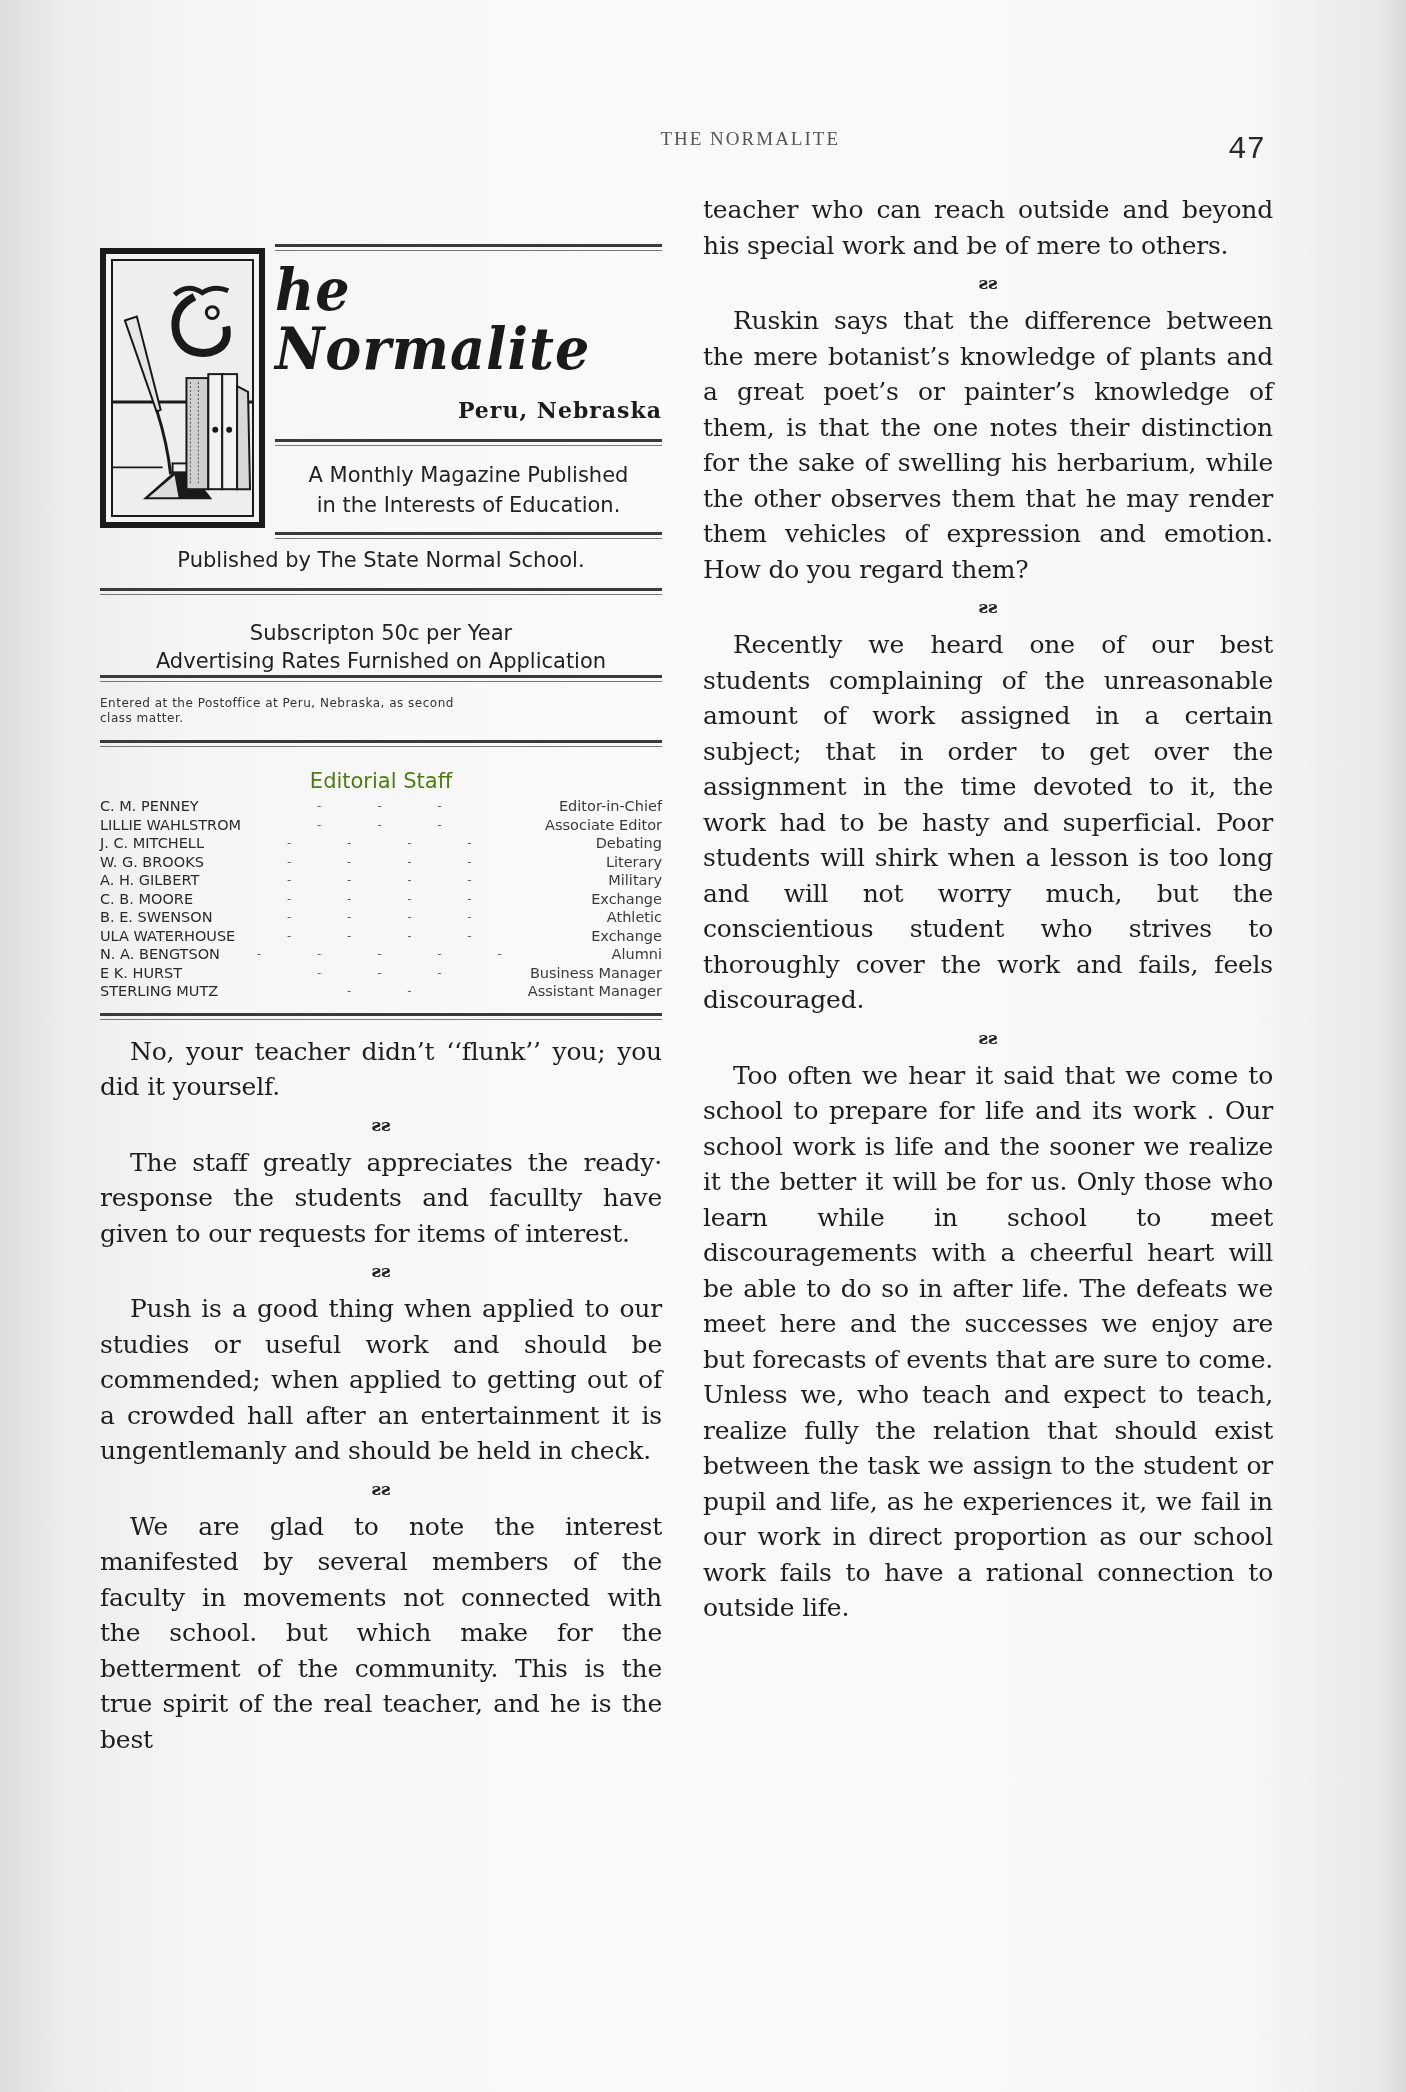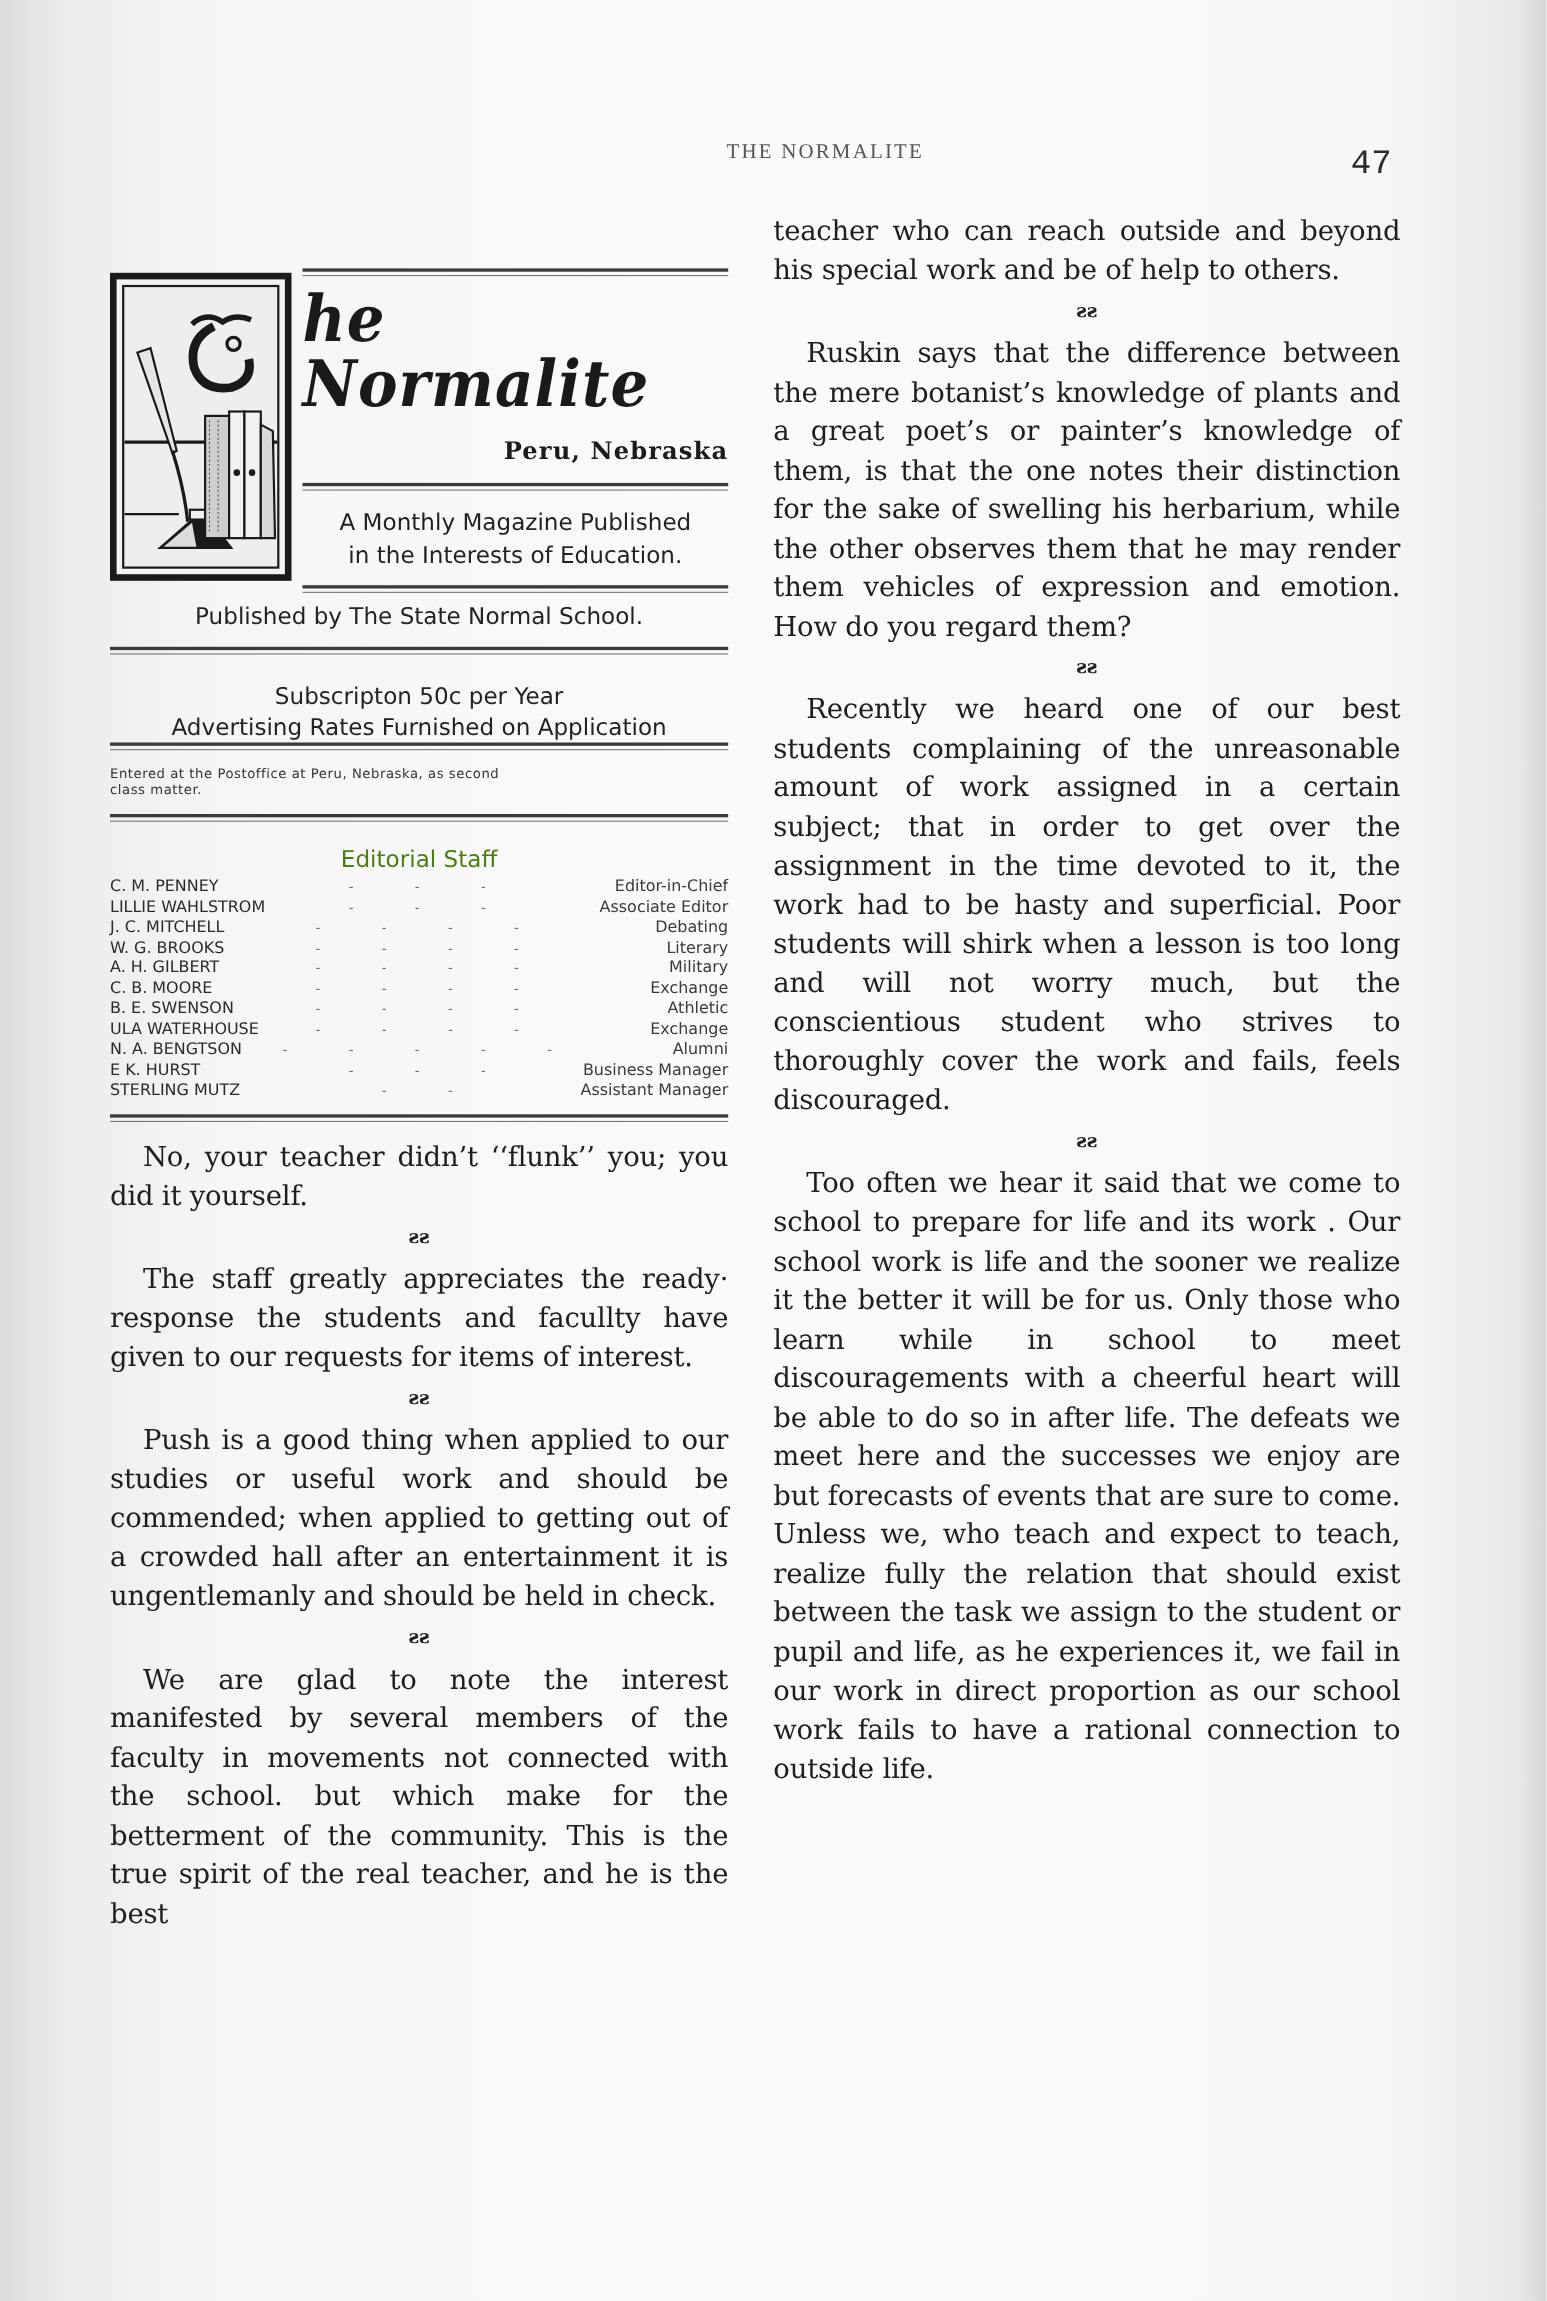--- a/index.html
+++ b/index.html
@@ -224,21 +224,21 @@
       <div class="divider">ƨƨ</div>
       <p class="para">The staff greatly appreciates the ready· response the students and facullty have given to our requests for items of interest.</p>
       <div class="divider">ƨƨ</div>
       <p class="para">Push is a good thing when applied to our studies or useful work and should be commended; when applied to getting out of a crowded hall after an entertainment it is ungentlemanly and should be held in check.</p>
       <div class="divider">ƨƨ</div>
       <p class="para">We are glad to note the interest manifested by several members of the faculty in movements not connected with the school. but which make for the betterment of the community. This is the true spirit of the real teacher, and he is the best</p>
     </div>
   </div>
 
   <div class="right-col">
-    <p class="para cont">teacher who can reach outside and beyond his special work and be of help to others.</p>
+    <p class="para cont">teacher who can reach outside and beyond his special work and be of mere to others.</p>
     <div class="divider">ƨƨ</div>
     <p class="para">Ruskin says that the difference between the mere botanist’s knowledge of plants and a great poet’s or painter’s knowledge of them, is that the one notes their distinction for the sake of swelling his herbarium, while the other observes them that he may render them vehicles of expression and emotion. How do you regard them?</p>
     <div class="divider">ƨƨ</div>
     <p class="para">Recently we heard one of our best students complaining of the unreasonable amount of work assigned in a certain subject; that in order to get over the assignment in the time devoted to it, the work had to be hasty and superficial. Poor students will shirk when a lesson is too long and will not worry much, but the conscientious student who strives to thoroughly cover the work and fails, feels discouraged.</p>
     <div class="divider">ƨƨ</div>
     <p class="para">Too often we hear it said that we come to school to prepare for life and its work . Our school work is life and the sooner we realize it the better it will be for us. Only those who learn while in school to meet discouragements with a cheerful heart will be able to do so in after life. The defeats we meet here and the successes we enjoy are but forecasts of events that are sure to come. Unless we, who teach and expect to teach, realize fully the relation that should exist between the task we assign to the student or pupil and life, as he experiences it, we fail in our work in direct proportion as our school work fails to have a rational connection to outside life.</p>
   </div>
 
 </div>
 

